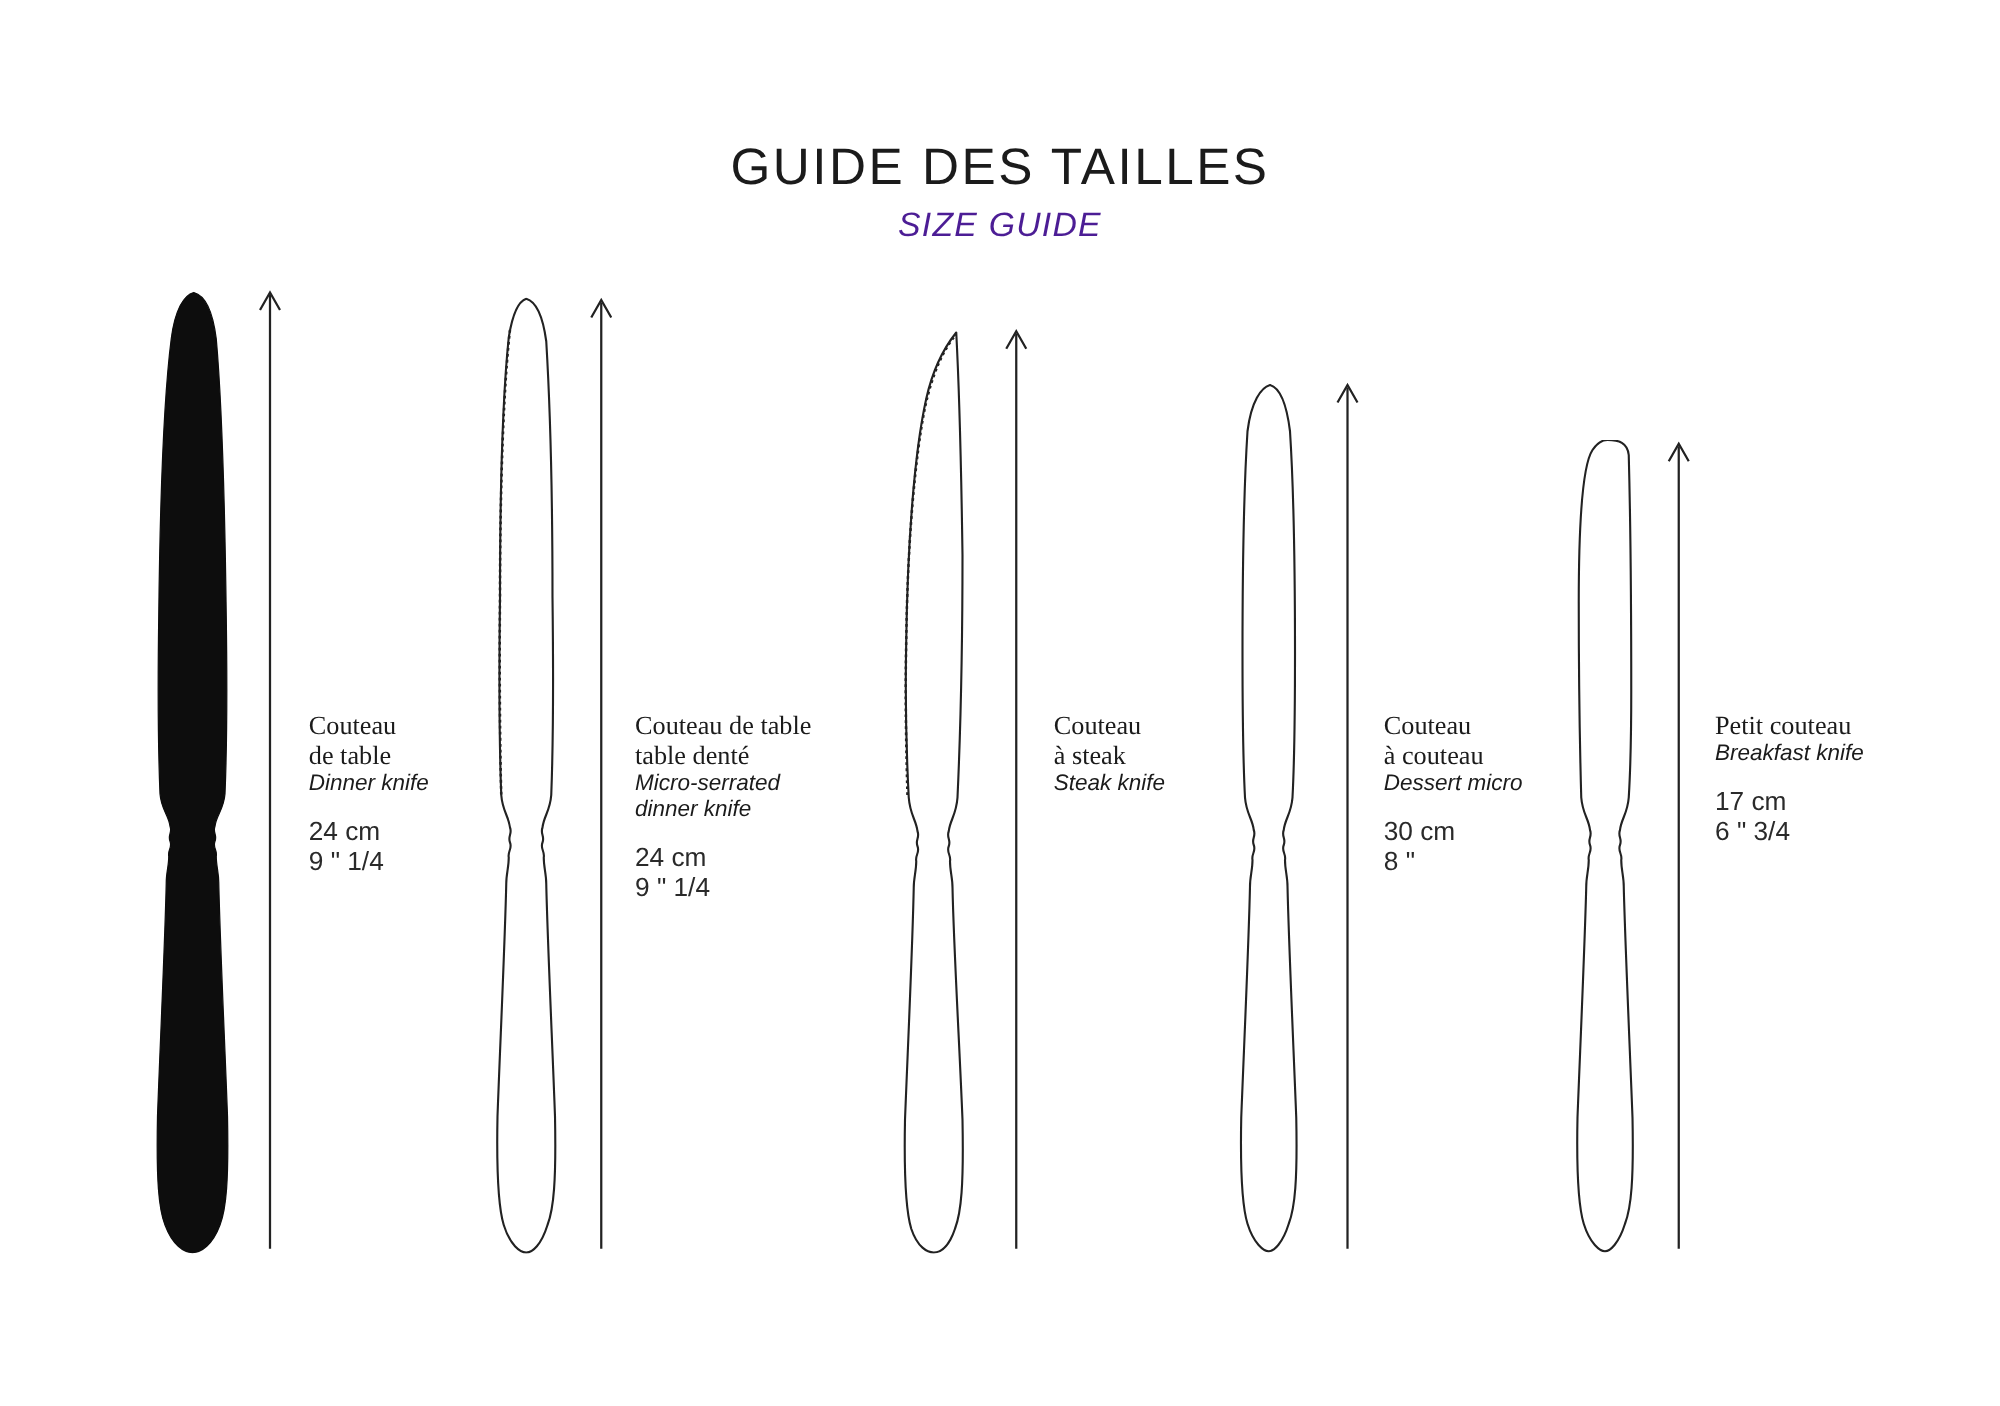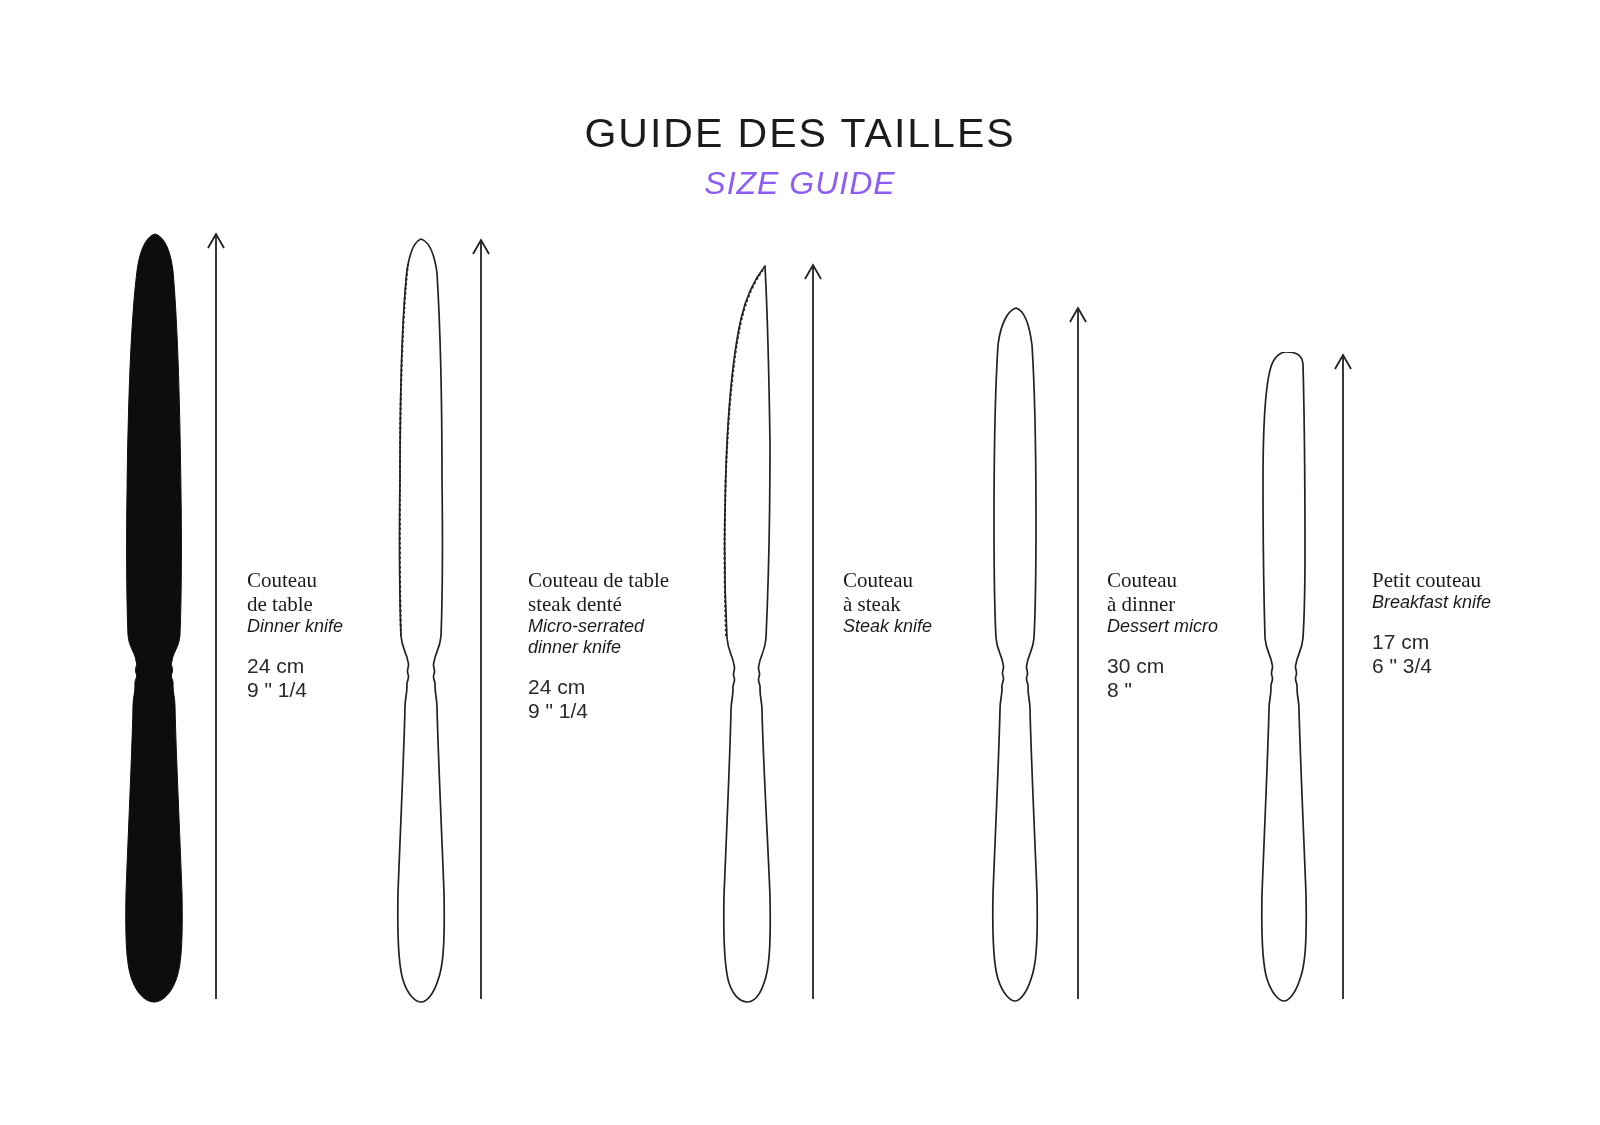--- a/index.html
+++ b/index.html
@@ -7,39 +7,39 @@
     position:relative;
     width:1600px;height:1125px;
     background:#ffffff;
     font-family:"Liberation Sans", sans-serif;
     color:#1b1b1b;
     overflow:hidden;
     margin-top:36px;
   }
   .title-block{position:absolute;top:74px;left:0;width:100%;text-align:center;}
   .title-main{font-size:41px;letter-spacing:2px;color:#1b1b1b;}
-  .title-sub{font-size:32px;font-style:italic;letter-spacing:1px;margin-top:8px;color:#8b5cf6;}
+  .title-sub{font-size:27px;font-style:italic;letter-spacing:1px;margin-top:8px;color:#4c1d95;}
 
   .knife-svg{position:absolute;}
   .arrow-svg{position:absolute;}
   .knife-outline{fill:#ffffff;stroke:#222222;stroke-width:1.7;stroke-linejoin:round;}
   .knife-filled{fill:#0d0d0d;stroke:#0d0d0d;stroke-width:1;stroke-linejoin:round;}
   .serration{fill:none;stroke:#222222;stroke-width:2;stroke-dasharray:2.2 2.6;}
   .arrow-line{stroke:#222222;stroke-width:1.8;fill:none;}
 
   .label{position:absolute;top:532px;width:230px;}
   .ln{display:block;}
   .ln:empty{display:none;}
   .name{font-size:21px;line-height:24px;color:#1b1b1b;font-family:Liberation Serif, serif;}
   .sub{font-size:18px;line-height:21px;font-style:italic;color:#1b1b1b;}
   .meas{font-size:21px;line-height:24px;margin-top:17px;color:#2a2a2a;}
   .meas .ln{display:block;}
 
   .label-1{left:247px;}
-  .label-2{left:528px;}
+  .label-2{left:508px;}
   .label-3{left:843px;}
   .label-4{left:1107px;}
   .label-5{left:1372px;}
 </style>
 </head>
 <body>
 
 <div class="page">
 
   <div class="title-block">
@@ -150,39 +150,39 @@
     <span class="ln sub">Dinner knife</span>
 
     <div class="meas">
       <span class="ln">24 cm</span>
       <span class="ln">9 " 1/4</span>
     </div>
   </div>
 
   <div class="label label-2">
     <span class="ln name">Couteau de table</span>
-    <span class="ln name">steak denté</span>
+    <span class="ln name">table denté</span>
     <span class="ln sub">Micro-serrated</span>
     <span class="ln sub">dinner knife</span>
     <div class="meas">
       <span class="ln">24 cm</span>
       <span class="ln">9 " 1/4</span>
     </div>
   </div>
 
   <div class="label label-3">
     <span class="ln name">Couteau</span>
     <span class="ln name">à steak</span>
     <span class="ln sub">Steak knife</span>
 
   </div>
 
   <div class="label label-4">
     <span class="ln name">Couteau</span>
-    <span class="ln name">à dinner</span>
+    <span class="ln name">à couteau</span>
     <span class="ln sub">Dessert micro</span>
 
     <div class="meas">
       <span class="ln">30 cm</span>
       <span class="ln">8 "</span>
     </div>
   </div>
 
   <div class="label label-5">
     <span class="ln name">Petit couteau</span>

